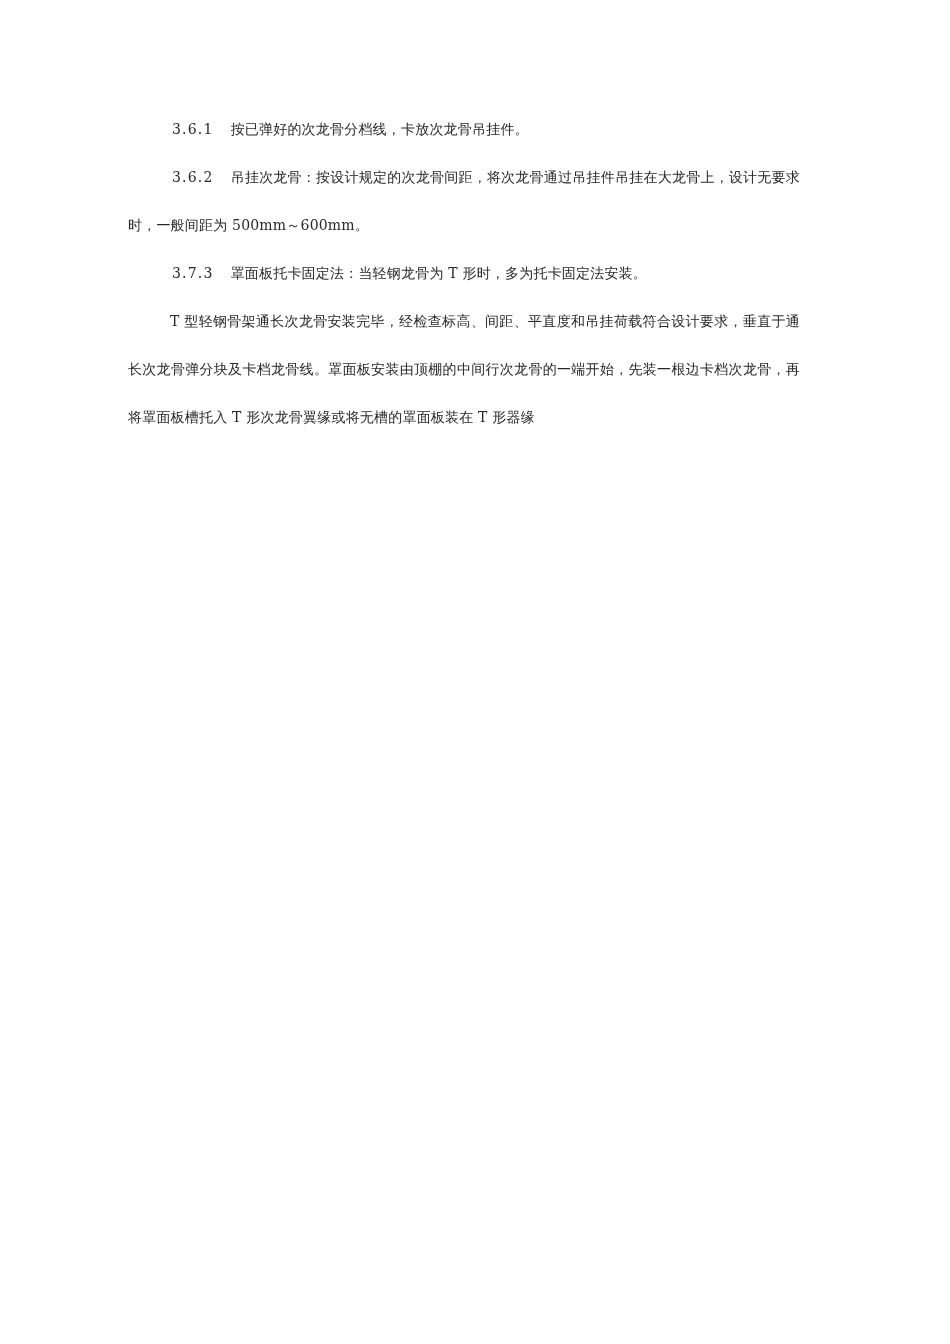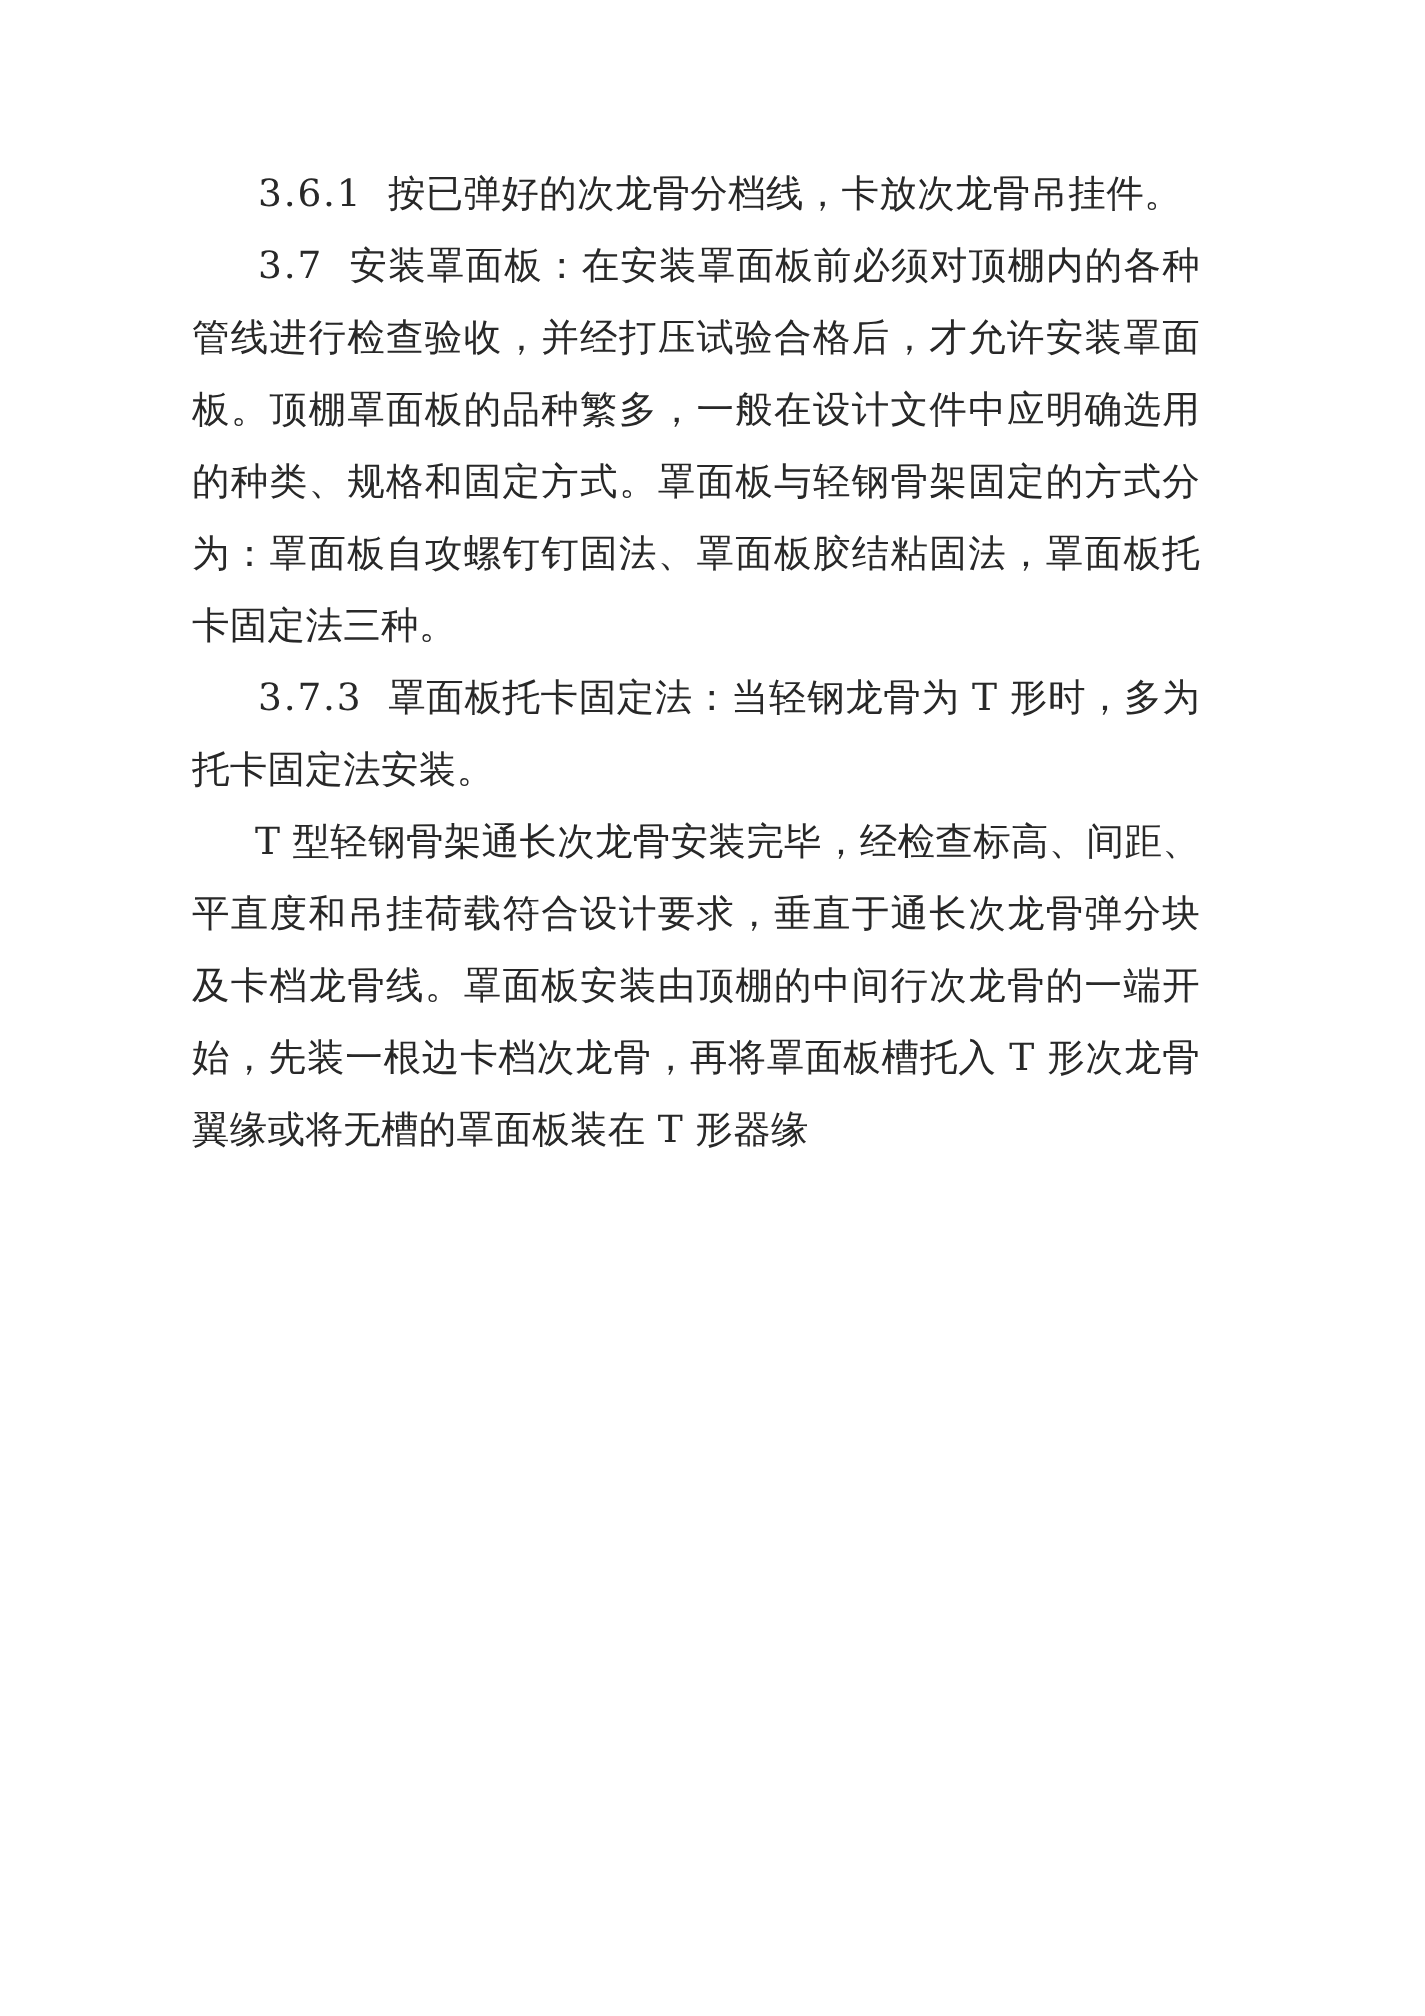--- a/index.html
+++ b/index.html
@@ -19,21 +19,21 @@
   }
   #doc-body {
     position: absolute;
     left: 128px;
     top: 105px;
     width: 672px;
   }
   .para {
     margin: 0 0 0 0;
     padding: 0;
-    font-size: 25px;
+    font-size: 14px;
     line-height: 48px;
     color: #282828;
     text-align: justify;
     text-justify: inter-ideograph;
     text-indent: 44px;
     letter-spacing: 0.2px;
     -webkit-font-smoothing: antialiased;
   }
   .para.plain-indent {
     text-indent: 42px;
@@ -50,26 +50,26 @@
 </head>
 <body>
 
 <div id="page">
   <div id="doc-body">
 
     <p class="para">
       <span class="num">3.6.1</span><span class="gap"></span><span>按已弹好的次龙骨分档线，卡放次龙骨吊挂件。</span>
     </p>
 
+    <p class="para">
+      <span class="num">3.6.2</span><span class="gap"></span><span>吊挂次龙骨：按设计规定的次龙骨间距，将次龙骨通过吊挂件吊挂在大龙骨上，设计无要求时，一般间距为 500mm～600mm。</span>
+    </p>
 
 
 
-    <p class="para">
-      <span class="num">3.7</span><span class="gap"></span><span>安装罩面板：在安装罩面板前必须对顶棚内的各种管线进行检查验收，并经打压试验合格后，才允许安装罩面板。顶棚罩面板的品种繁多，一般在设计文件中应明确选用的种类、规格和固定方式。罩面板与轻钢骨架固定的方式分为：罩面板自攻螺钉钉固法、罩面板胶结粘固法，罩面板托卡固定法三种。</span>
-    </p>
 
 
 
     <p class="para">
       <span class="num">3.7.3</span><span class="gap"></span><span>罩面板托卡固定法：当轻钢龙骨为 T 形时，多为托卡固定法安装。</span>
     </p>
 
     <p class="para plain-indent">
       <span>T 型轻钢骨架通长次龙骨安装完毕，经检查标高、间距、平直度和吊挂荷载符合设计要求，垂直于通长次龙骨弹分块及卡档龙骨线。罩面板安装由顶棚的中间行次龙骨的一端开始，先装一根边卡档次龙骨，再将罩面板槽托入 T 形次龙骨翼缘或将无槽的罩面板装在 T 形器缘</span>
     </p>

